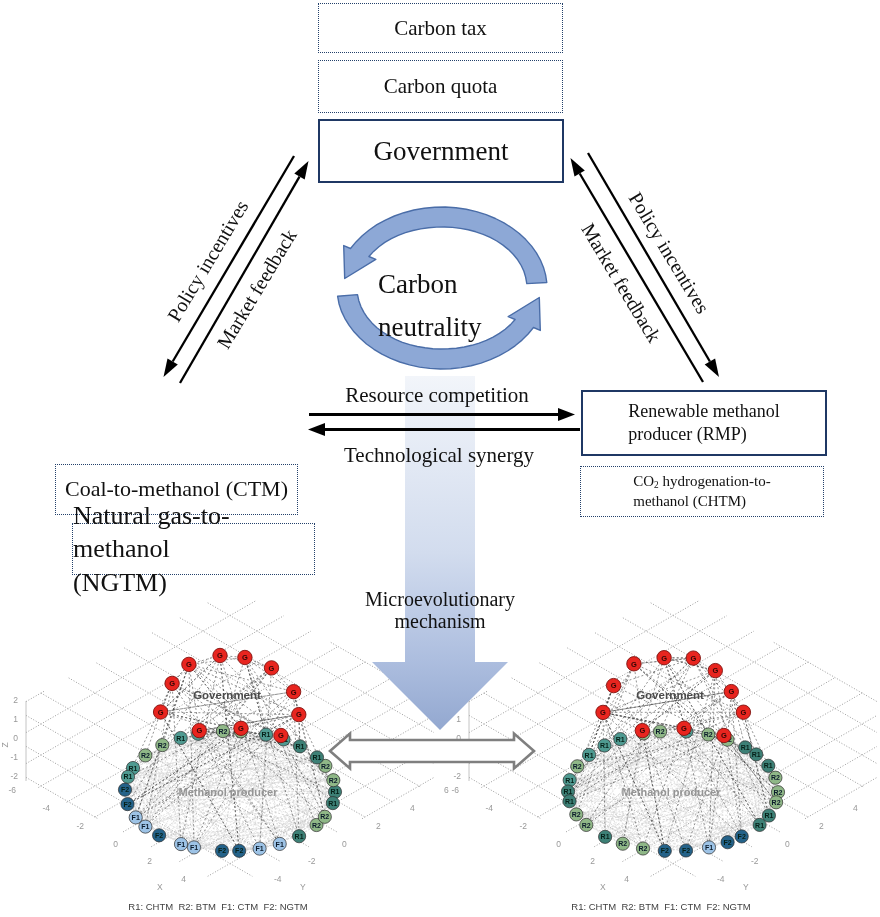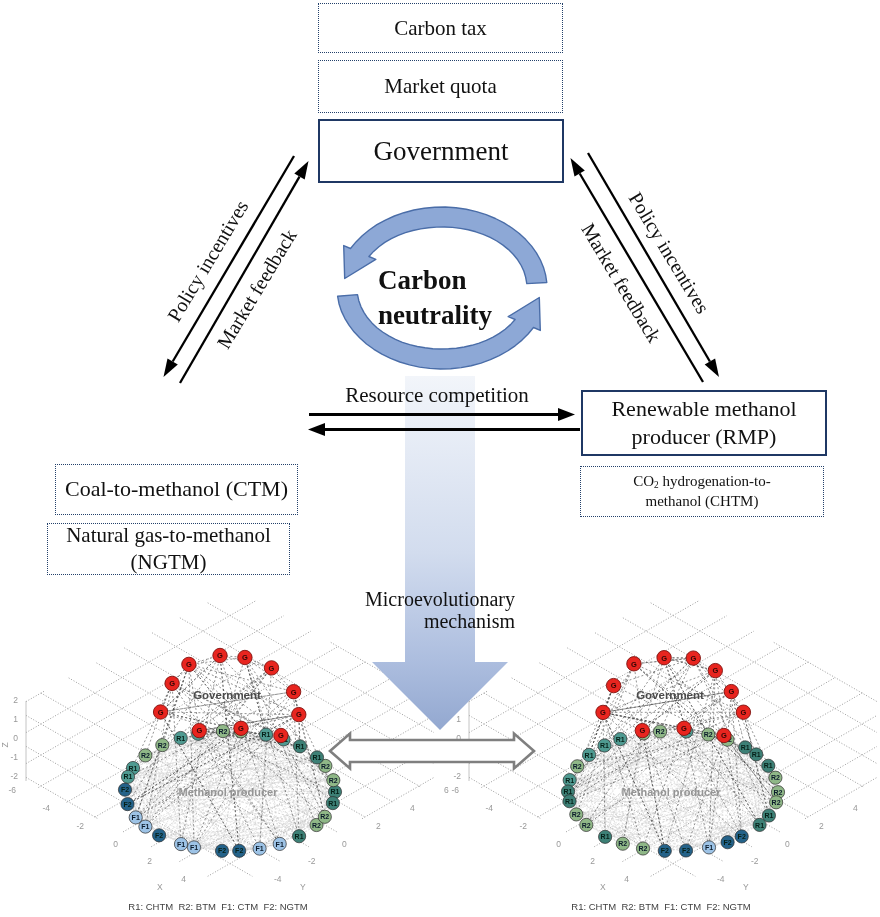--- a/index.html
+++ b/index.html
@@ -1,17 +1,17 @@
 <!DOCTYPE html>
 <html><head><meta charset="utf-8"><style>
 html,body{margin:0;padding:0;background:#fff}
 #page{position:relative;width:880px;height:917px;overflow:hidden;
  font-family:"Liberation Serif",serif;color:#111}
 .box{position:absolute;display:flex;align-items:center;justify-content:center;
- text-align:center;background:#fff;line-height:1.28}
+ text-align:left;background:#fff;line-height:1.28}
 .solid{border:2.2px solid #1f3864}
 .dot{border:1.8px dotted #24416b}
 .lab{position:absolute;white-space:nowrap}
 .rot{transform:translate(-50%,-50%) rotate(var(--a));transform-origin:center}
 sub{font-size:0.62em;line-height:0;vertical-align:baseline;position:relative;top:0.22em}
 </style></head>
 <body>
 <div id="page">
 <svg width="880" height="917" viewBox="0 0 880 917" style="position:absolute;left:0;top:0">
       <defs>
@@ -263,38 +263,39 @@
       <line x1="309" y1="414.5" x2="558" y2="414.5" stroke="#000" stroke-width="2.8"></line>
       <polygon points="575,414.5 558,421 558,408" fill="#000"></polygon>
       <line x1="580" y1="429.5" x2="325" y2="429.5" stroke="#000" stroke-width="2.8"></line>
       <polygon points="308,429.5 325,423 325,436" fill="#000"></polygon>
     </svg>
 
 <div class="box dot" style="left:318px;top:3px;width:243px;height:48px;font-size:21px">
       <span>Carbon tax</span>
     </div>
 <div class="box dot" style="left:318px;top:60px;width:243px;height:51px;font-size:21px">
-      <span>Market quota</span>
+      <span>Carbon quota</span>
     </div>
 <div class="box solid" style="left:318px;top:119px;width:242px;height:60px;font-size:27px">
       <span>Government</span>
     </div>
 <div class="box dot" style="left:55px;top:464px;width:241px;height:49px;font-size:22px">
       <span>Coal-to-methanol (CTM)</span>
     </div>
-<div class="box dot" style="left:47px;top:523px;width:241px;height:50px;font-size:21px">
+<div class="box dot" style="left:72px;top:523px;width:241px;height:50px;font-size:26px">
       <span>Natural gas-to-methanol<br>(NGTM)</span>
     </div>
-<div class="box solid" style="left:581px;top:390px;width:242px;height:62px;font-size:22px">
+<div class="box solid" style="left:581px;top:390px;width:242px;height:62px;font-size:18px">
       <span>Renewable methanol<br>producer (RMP)</span>
     </div>
 <div class="box dot" style="left:580px;top:466px;width:242px;height:49px;font-size:15px">
       <span>CO<sub>2</sub> hydrogenation-to-<br>methanol (CHTM)</span>
     </div>
 
-<div class="lab" style="left:378px;top:263px;font-size:27px;font-weight:bold;line-height:35px">Carbon<br>neutrality</div>
+<div class="lab" style="left:378px;top:263px;font-size:27px;font-weight:normal;line-height:43px">Carbon<br>neutrality</div>
 <div class="lab rot" style="--a:-59deg;left:208px;top:261px;font-size:20px">Policy incentives</div>
 <div class="lab rot" style="--a:-59deg;left:257px;top:289px;font-size:20px">Market feedback</div>
 <div class="lab rot" style="--a:59deg;left:669px;top:253px;font-size:20px">Policy incentives</div>
 <div class="lab rot" style="--a:59deg;left:621px;top:283px;font-size:20px">Market feedback</div>
 <div class="lab" style="left:437px;top:383px;font-size:21px;transform:translateX(-50%)">Resource competition</div>
-<div class="lab" style="left:440px;top:588px;font-size:20px;transform:translateX(-50%);text-align:right;line-height:22px">Microevolutionary<br>mechanism</div>
+<div class="lab" style="left:439px;top:443px;font-size:21px;transform:translateX(-50%)">Technological synergy</div>
+<div class="lab" style="left:440px;top:588px;font-size:20px;transform:translateX(-50%);text-align:center;line-height:22px">Microevolutionary<br>mechanism</div>
 
 </div>
 </body></html>

